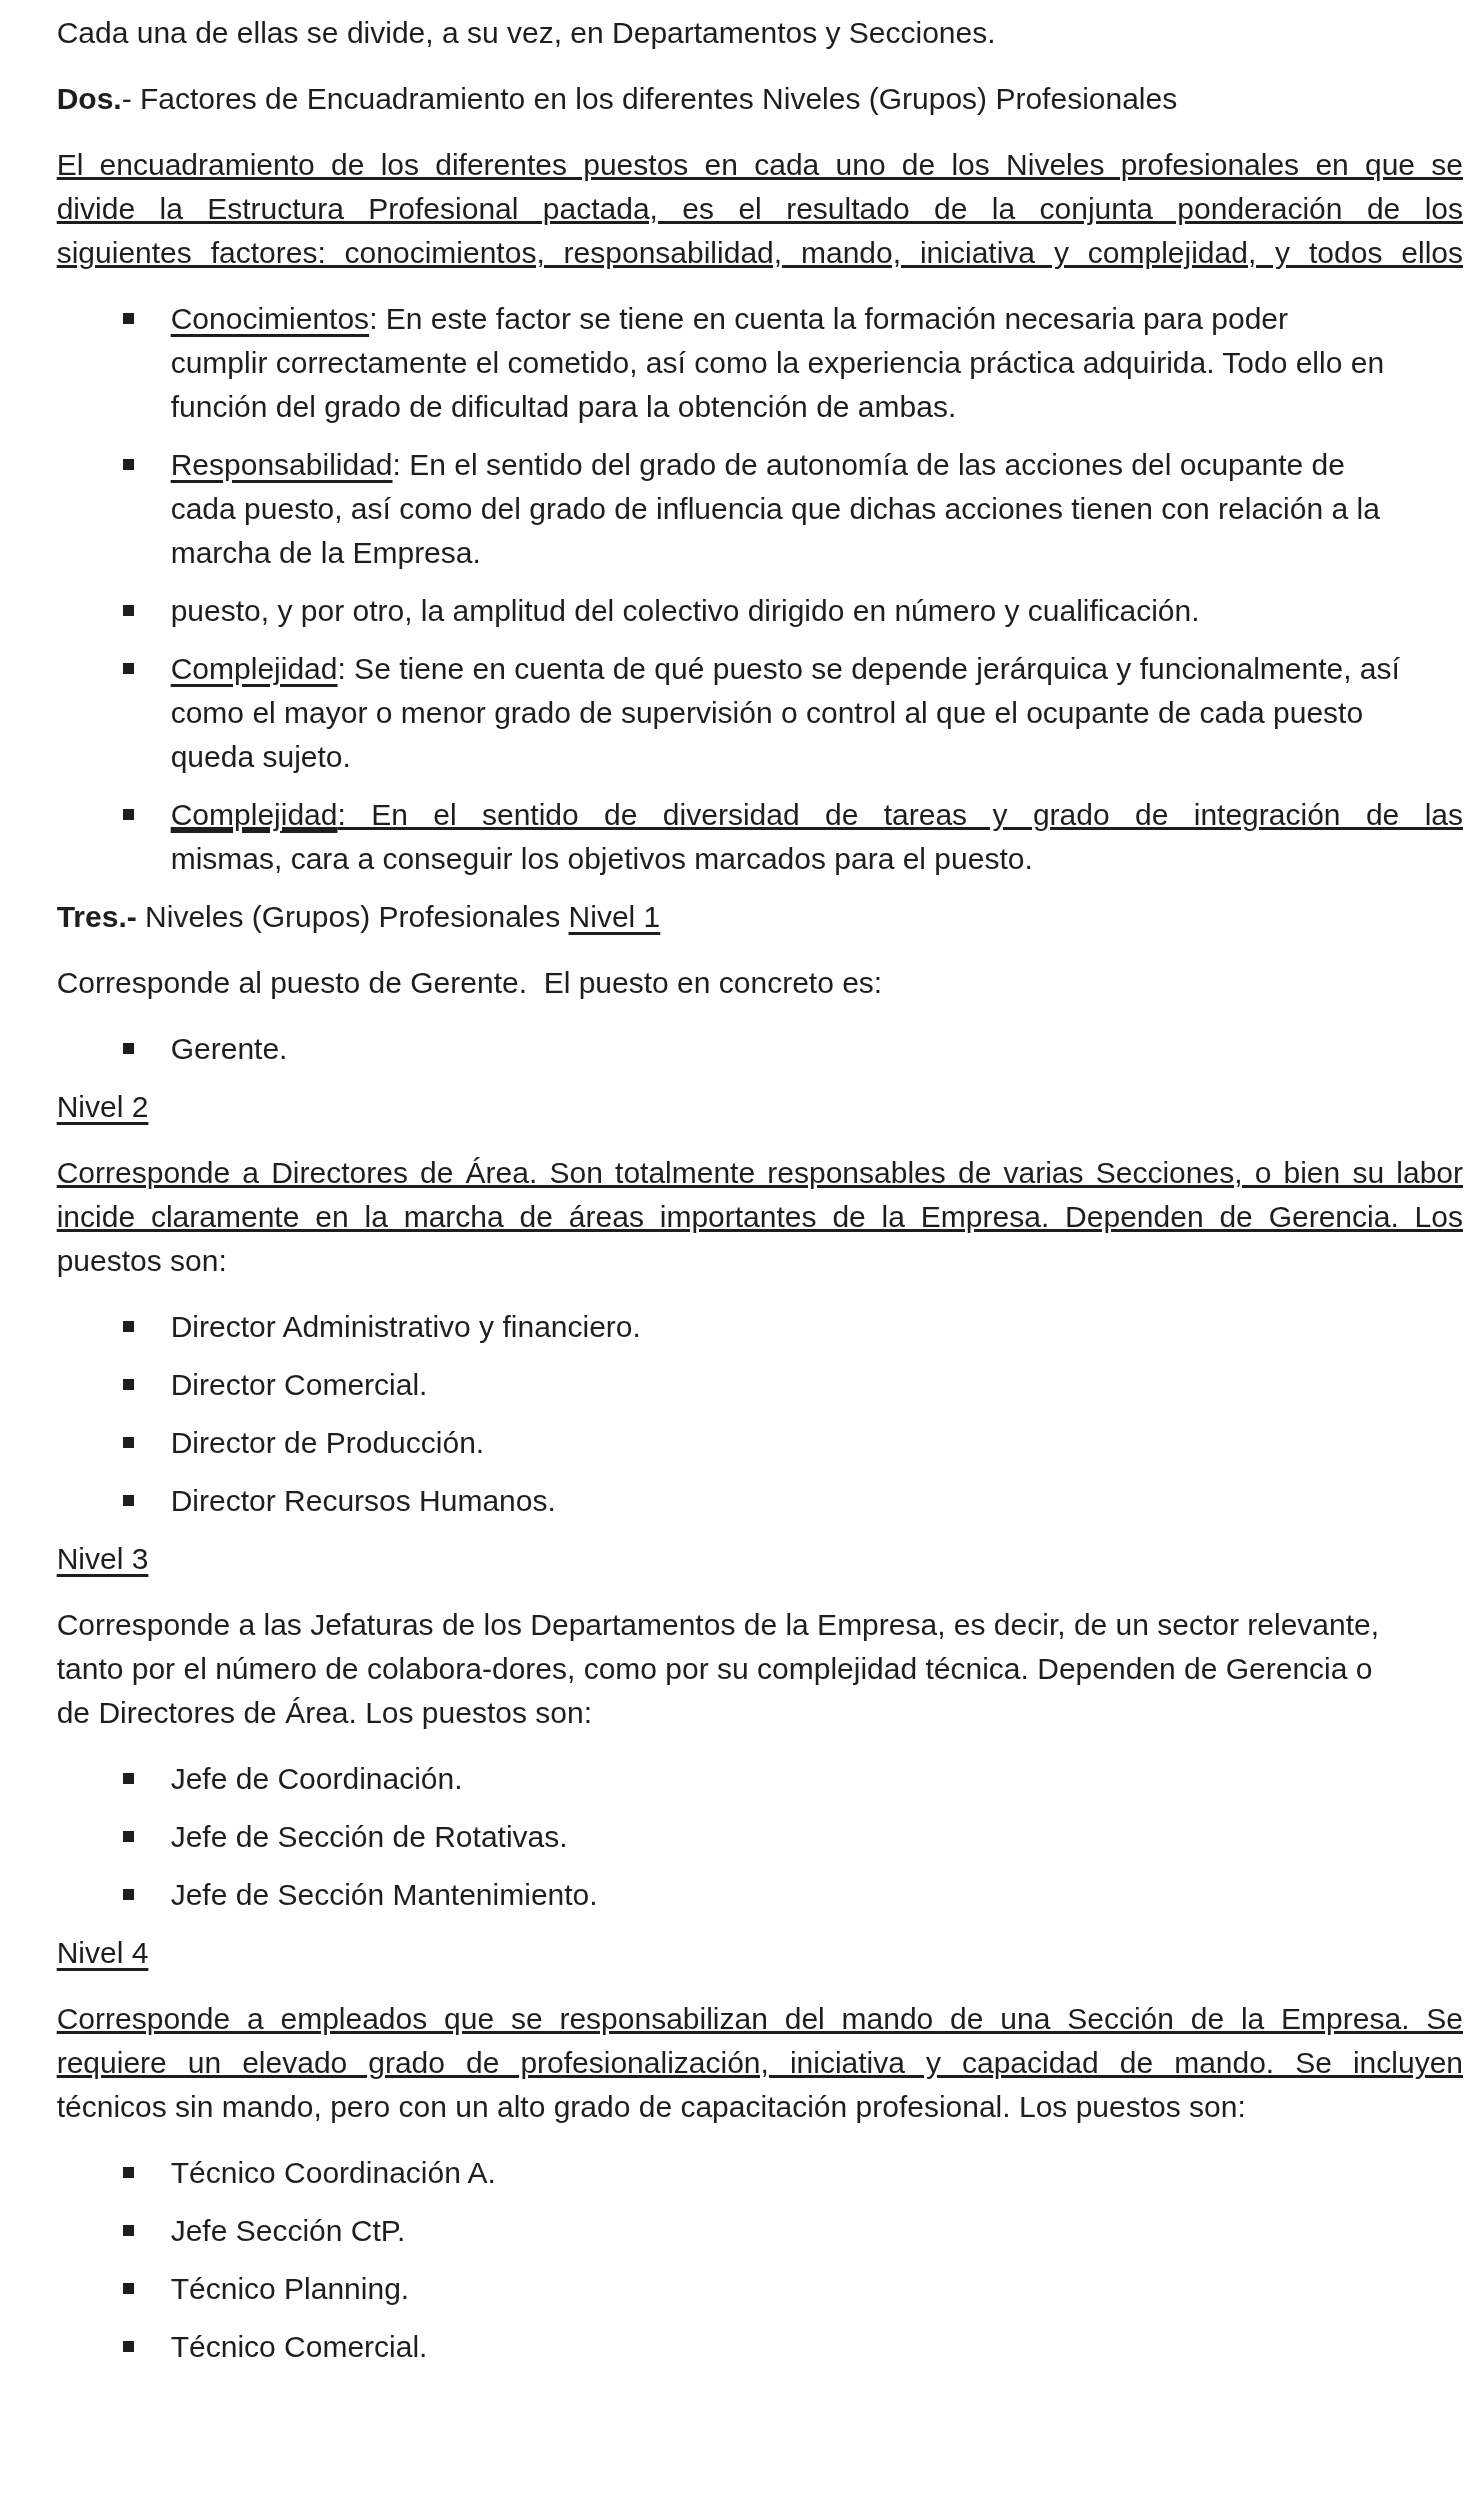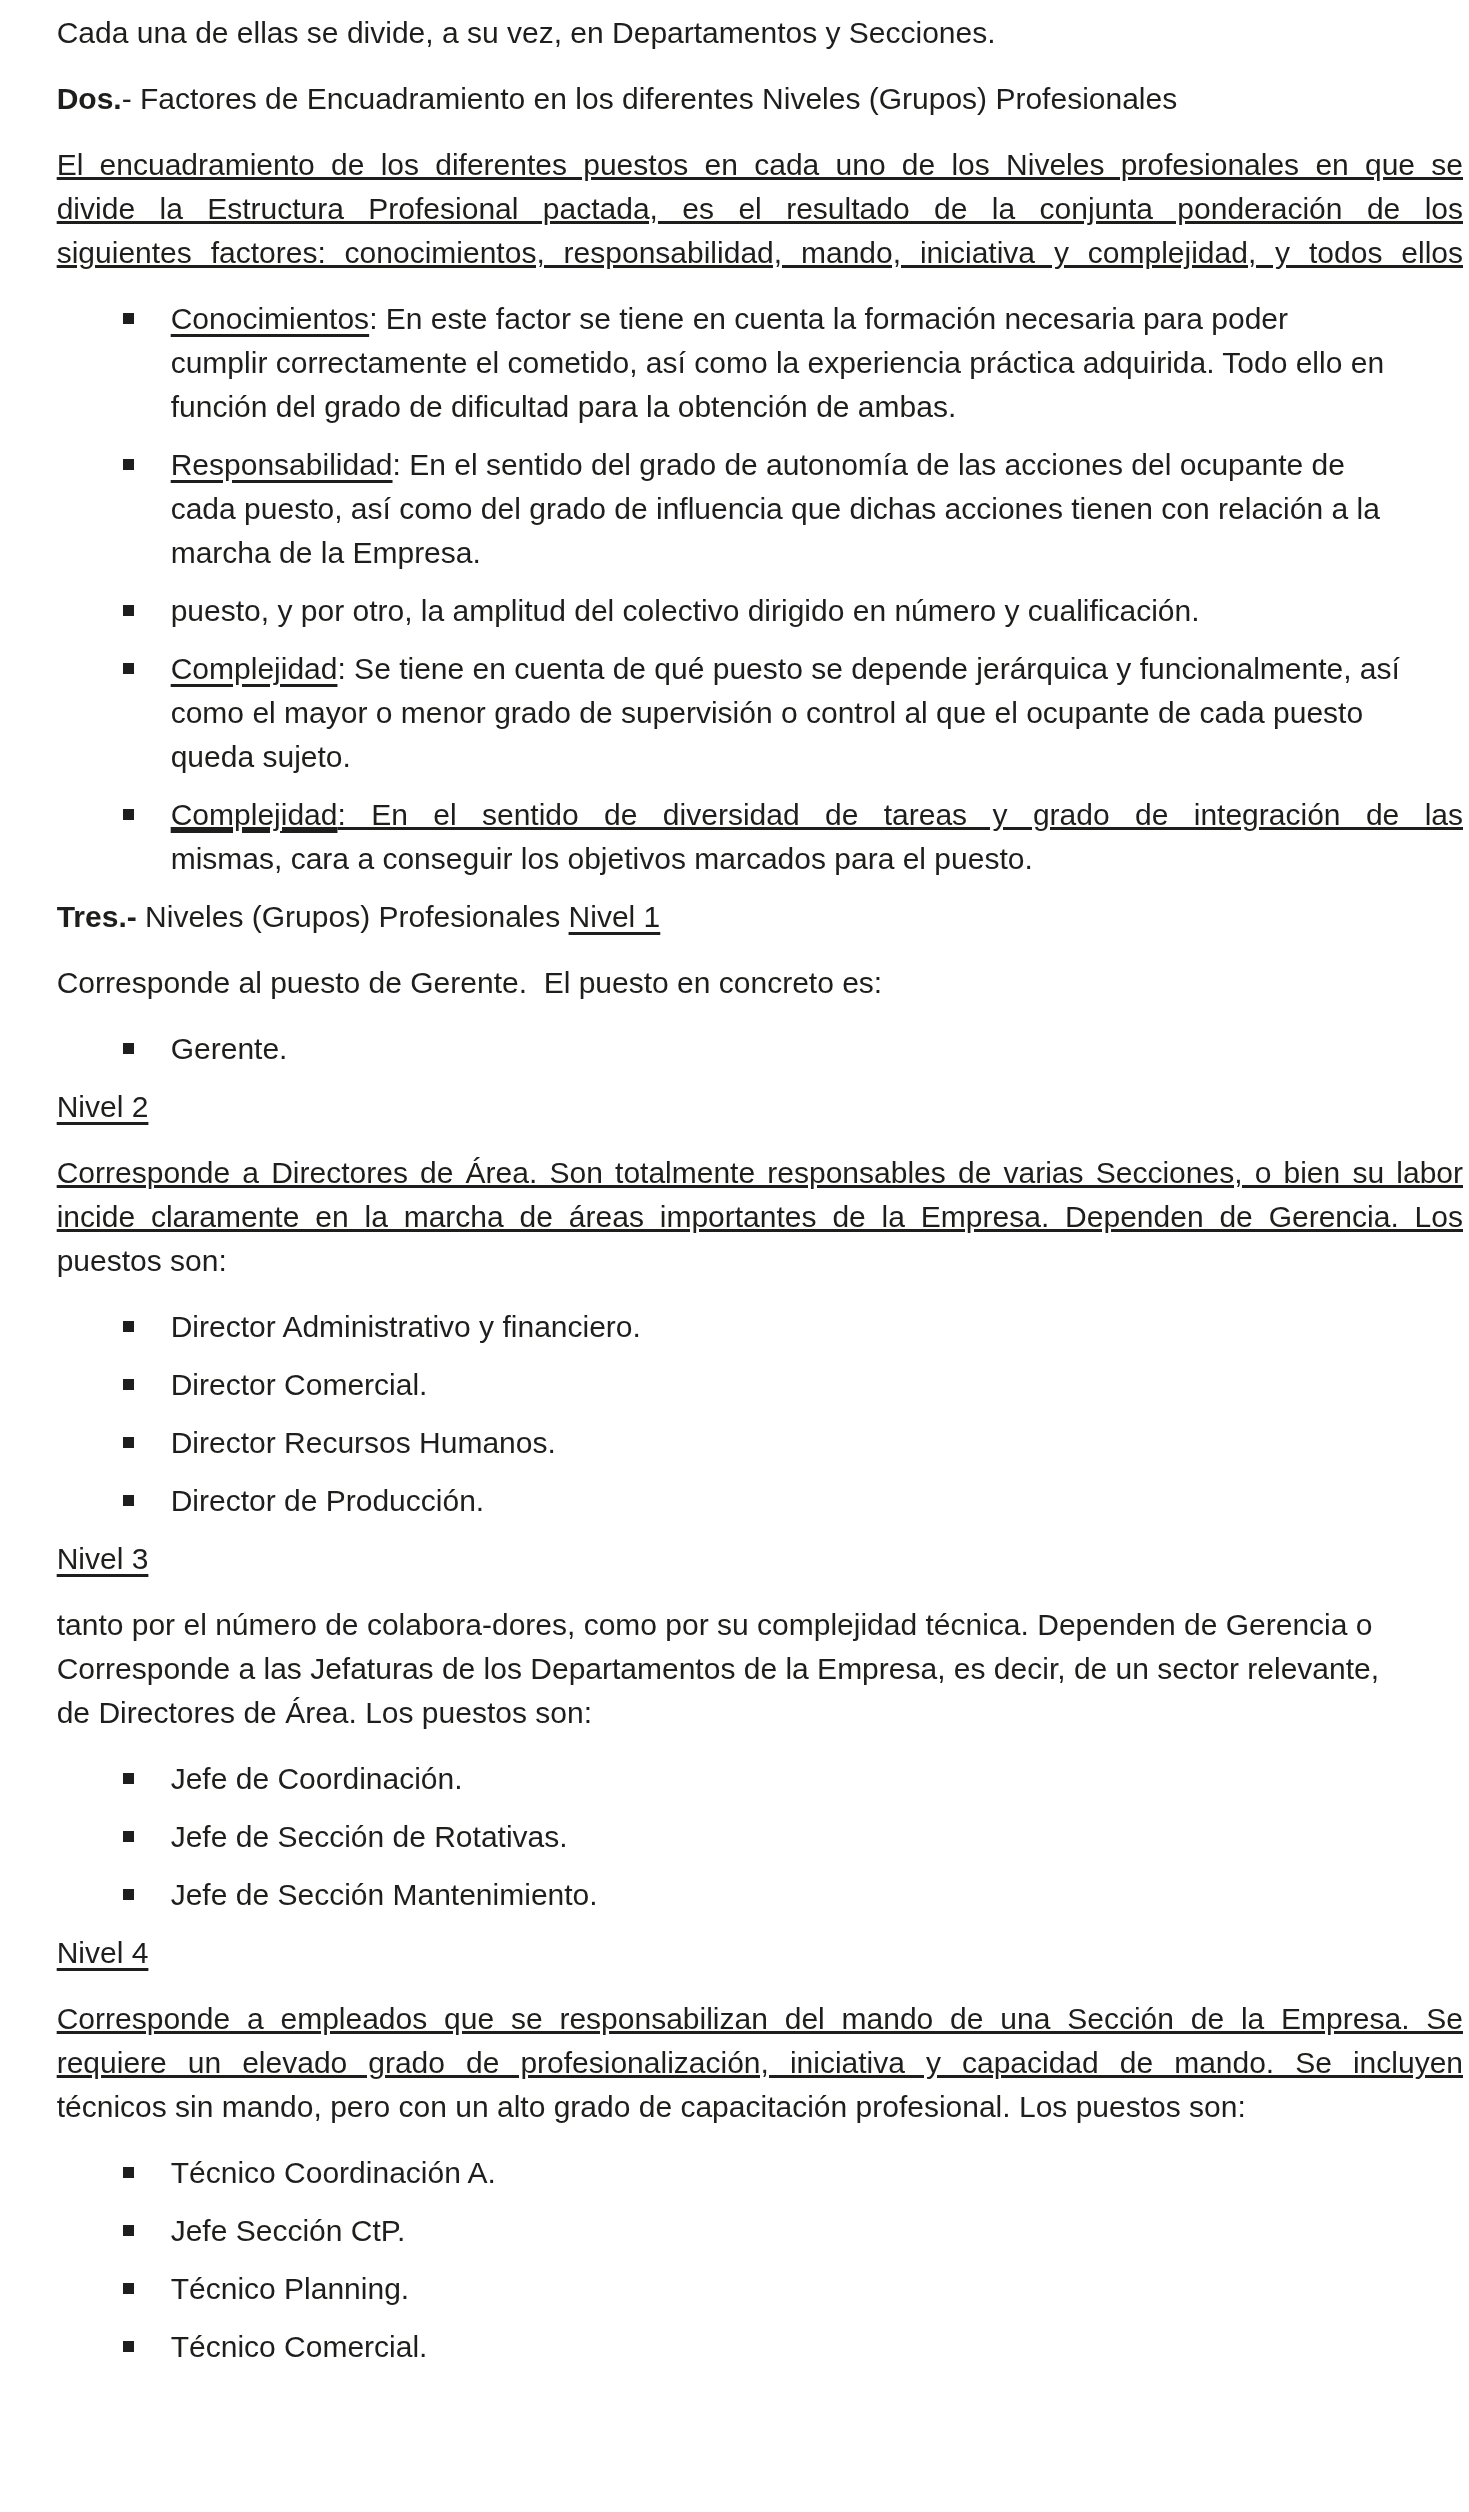--- a/index.html
+++ b/index.html
@@ -140,36 +140,36 @@
       </div>
       <div class="li">
         <span class="bullet"></span>
         <div class="li-text">
           <div class="line"><span>Director Comercial.</span></div>
         </div>
       </div>
       <div class="li">
         <span class="bullet"></span>
         <div class="li-text">
+          <div class="line"><span>Director de Producción.</span></div>
+        </div>
+      </div>
+      <div class="li">
+        <span class="bullet"></span>
+        <div class="li-text">
           <div class="line"><span>Director Recursos Humanos.</span></div>
         </div>
       </div>
-      <div class="li">
-        <span class="bullet"></span>
-        <div class="li-text">
-          <div class="line"><span>Director de Producción.</span></div>
-        </div>
-      </div>
     </div>
     <div class="p">
       <div class="line"><span class="u">Nivel 3</span></div>
     </div>
     <div class="p">
+      <div class="line"><span>Corresponde a las Jefaturas de los Departamentos de la Empresa, es decir, de un sector relevante,</span></div>
       <div class="line"><span>tanto por el número de colabora-dores, como por su complejidad técnica. Dependen de Gerencia o</span></div>
-      <div class="line"><span>Corresponde a las Jefaturas de los Departamentos de la Empresa, es decir, de un sector relevante,</span></div>
       <div class="line"><span>de Directores de Área. Los puestos son:</span></div>
     </div>
     <div class="list">
       <div class="li">
         <span class="bullet"></span>
         <div class="li-text">
           <div class="line"><span>Jefe de Coordinación.</span></div>
         </div>
       </div>
       <div class="li">

